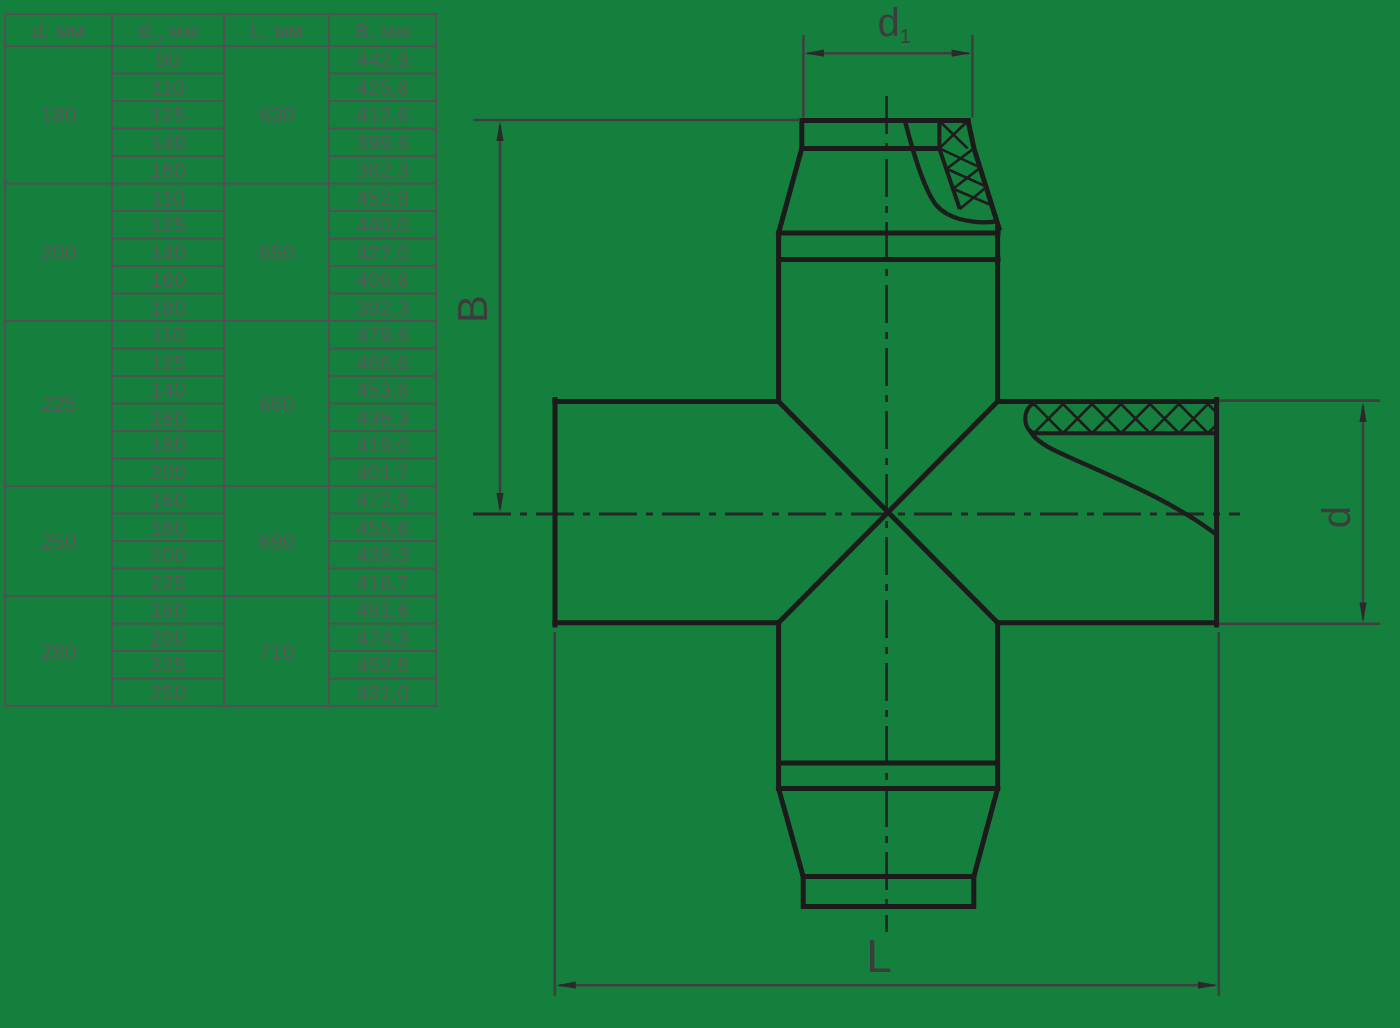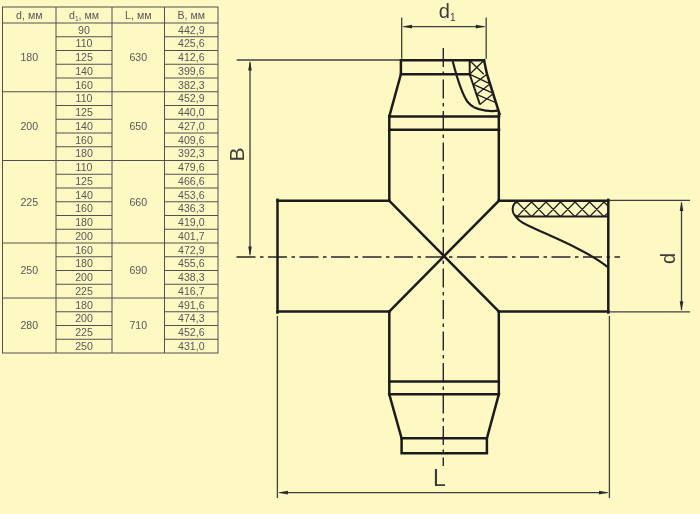--- a/index.html
+++ b/index.html
@@ -1,16 +1,16 @@
 <!DOCTYPE html>
 <html><head>
 <meta charset="utf-8">
 <style>
   html,body{margin:0;padding:0;background:#ffffff;}
-  .page{position:relative;width:700px;height:514px;background:#fef9c3;overflow:hidden;}
+  .page{position:relative;width:700px;height:514px;background:#15803d;overflow:hidden;}
   svg{position:absolute;left:0;top:0;}
   text{font-family:"Liberation Sans",sans-serif;}
 </style>
 </head>
 <body>
 <div class="page">
 <svg width="700" height="514" viewBox="0 0 700 514">
 <defs>
 <clipPath id="bandclip">
   <path d="M609,201.5 L517.5,201.5 A4.8,7.3 0 0 0 517.5,216.6 L609,216.6 Z"></path>

